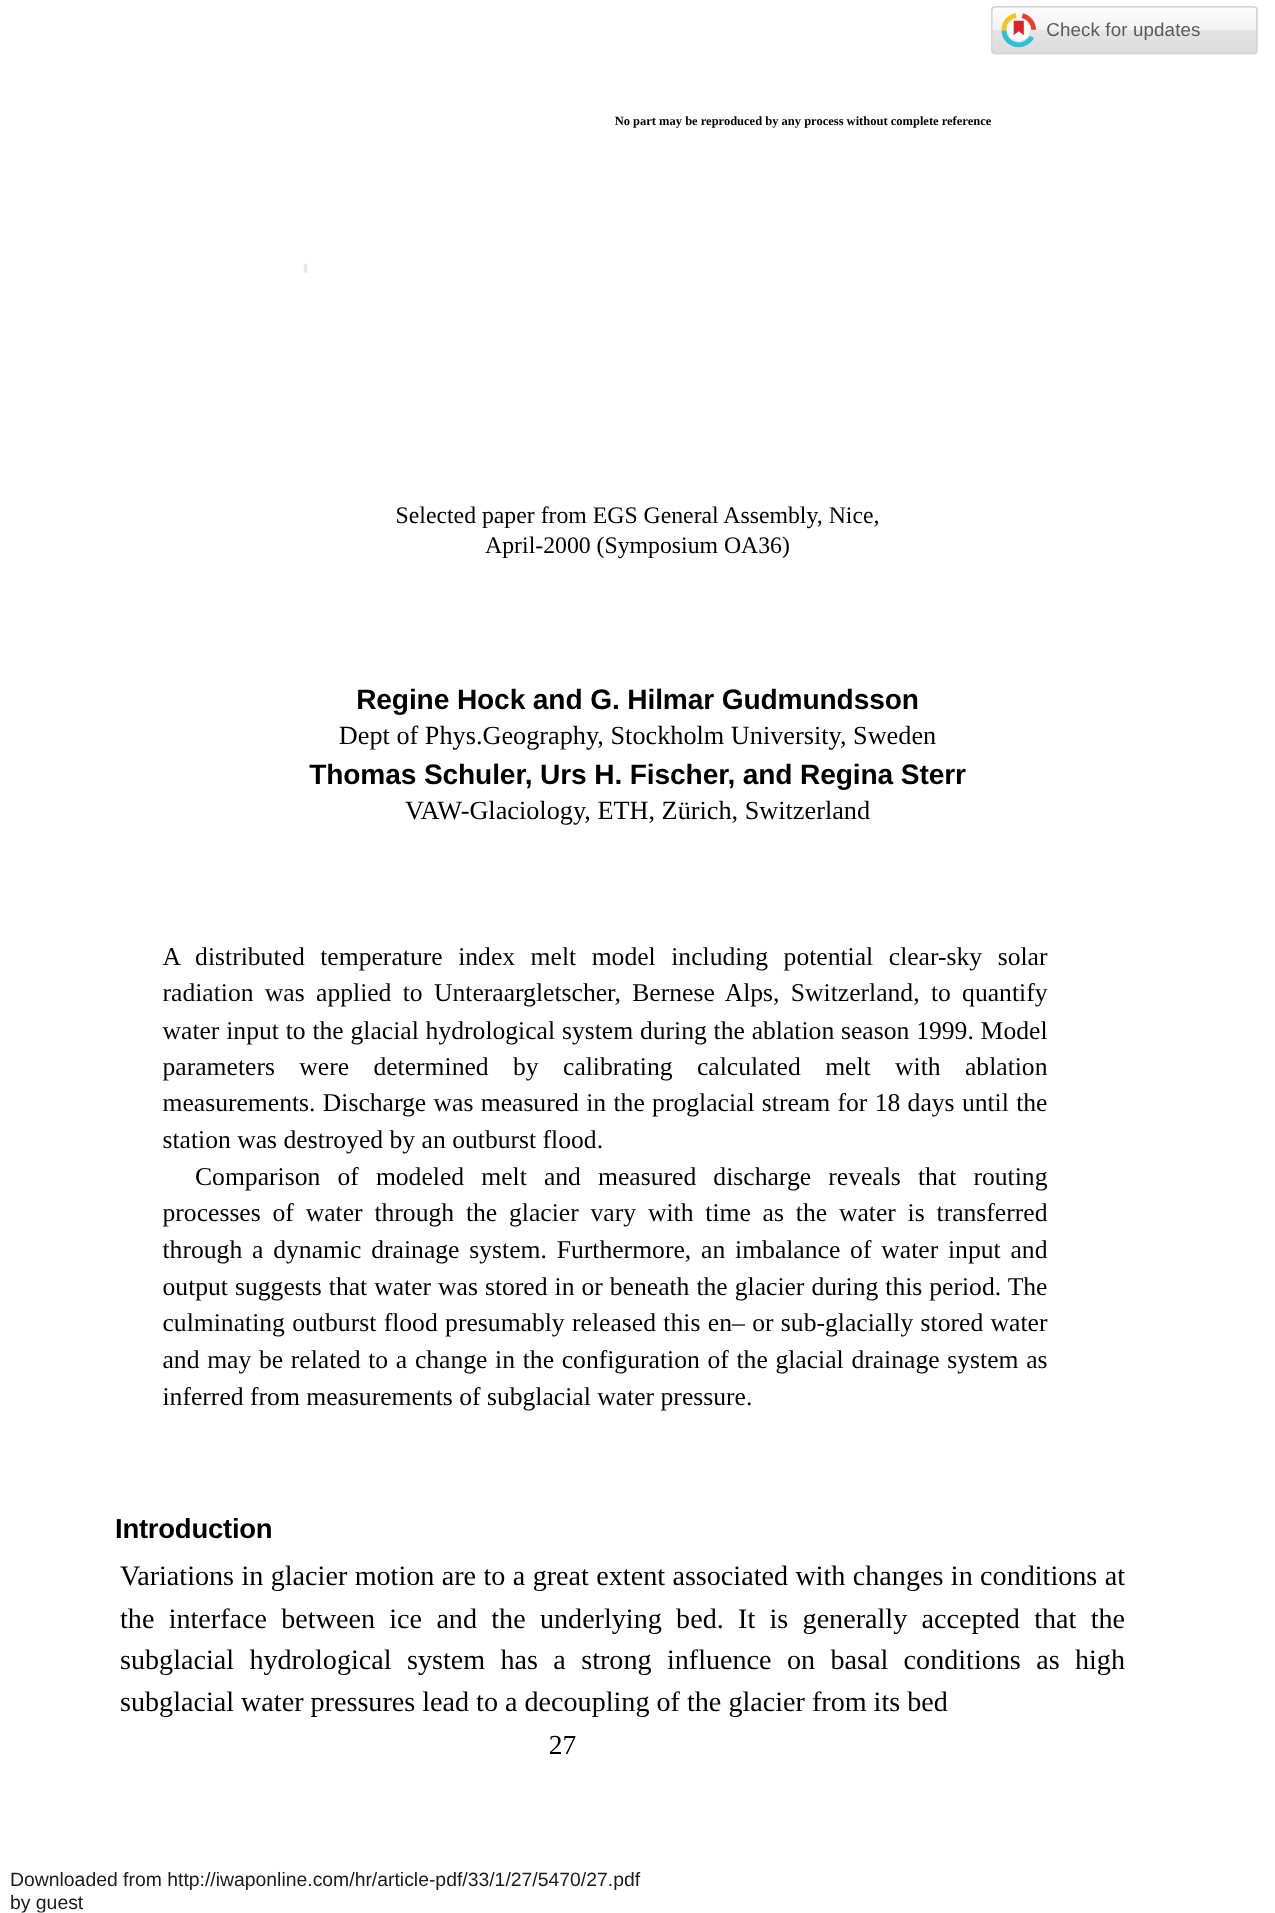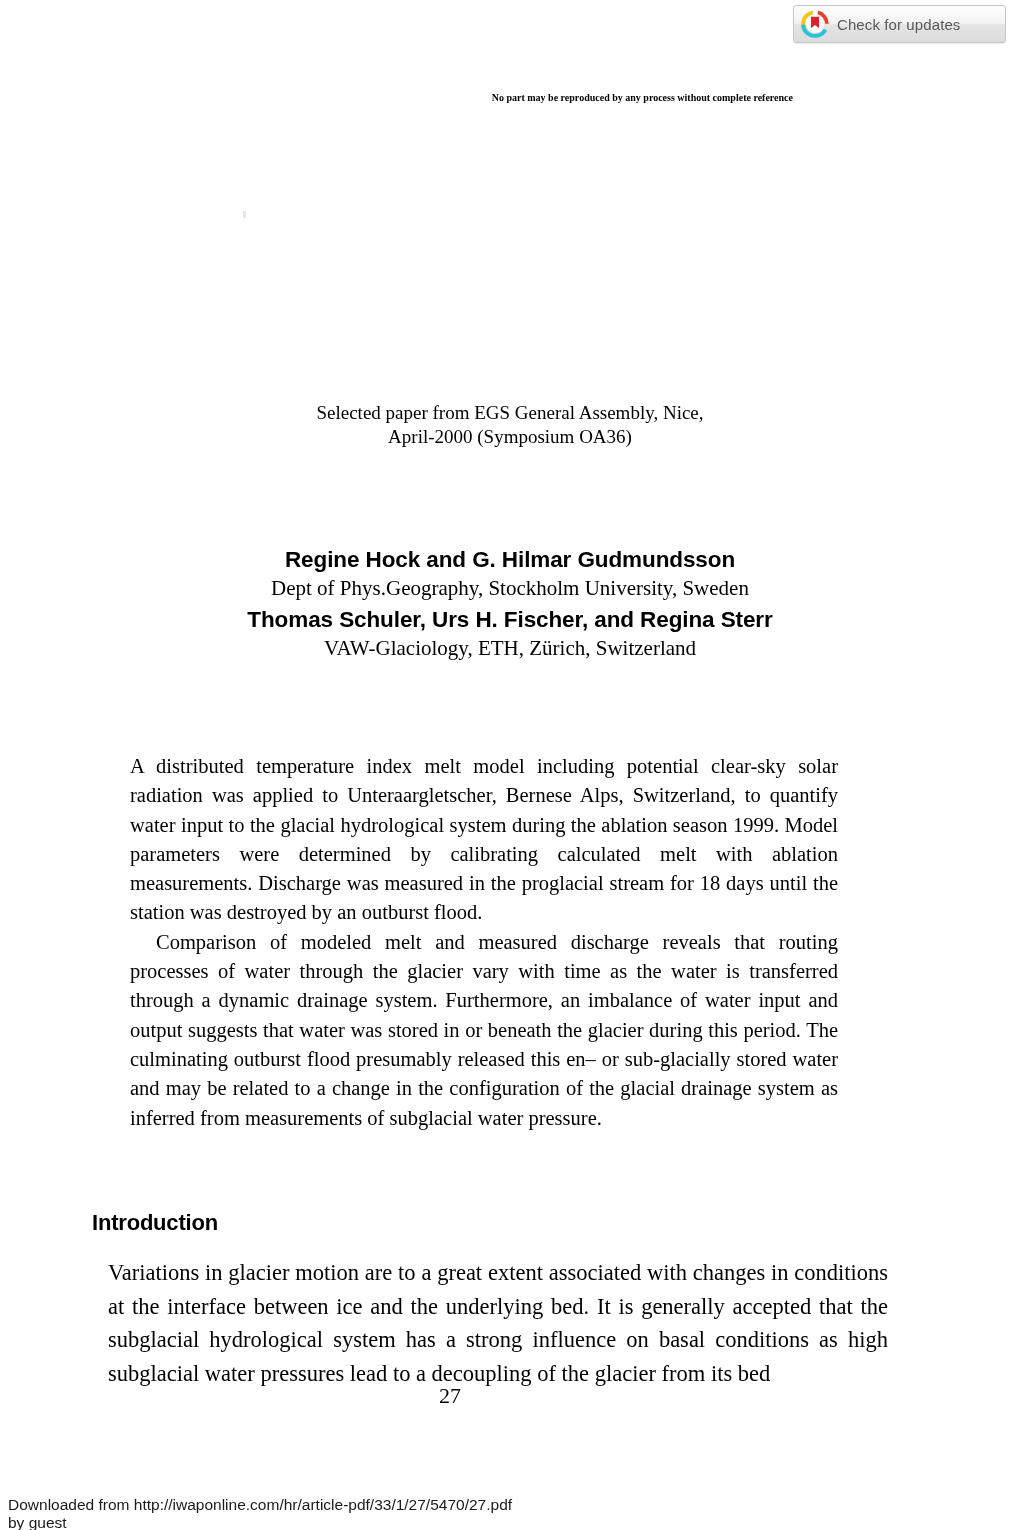--- a/index.html
+++ b/index.html
@@ -151,21 +151,21 @@
   
   .body-text {
     position: absolute;
     left: 92px;
     top: 1240px;
     width: 812px;
     font-size: 22.5px;
     line-height: 33.5px;
     text-align: justify;
   }
-  .body-text p { margin: 16px; }
+  .body-text p { margin: 4px; }
 
   
   .page-number {
     position: absolute;
     left: 0;
     top: 1383px;
     width: 900px;
     text-align: center;
     font-size: 22px;
   }

